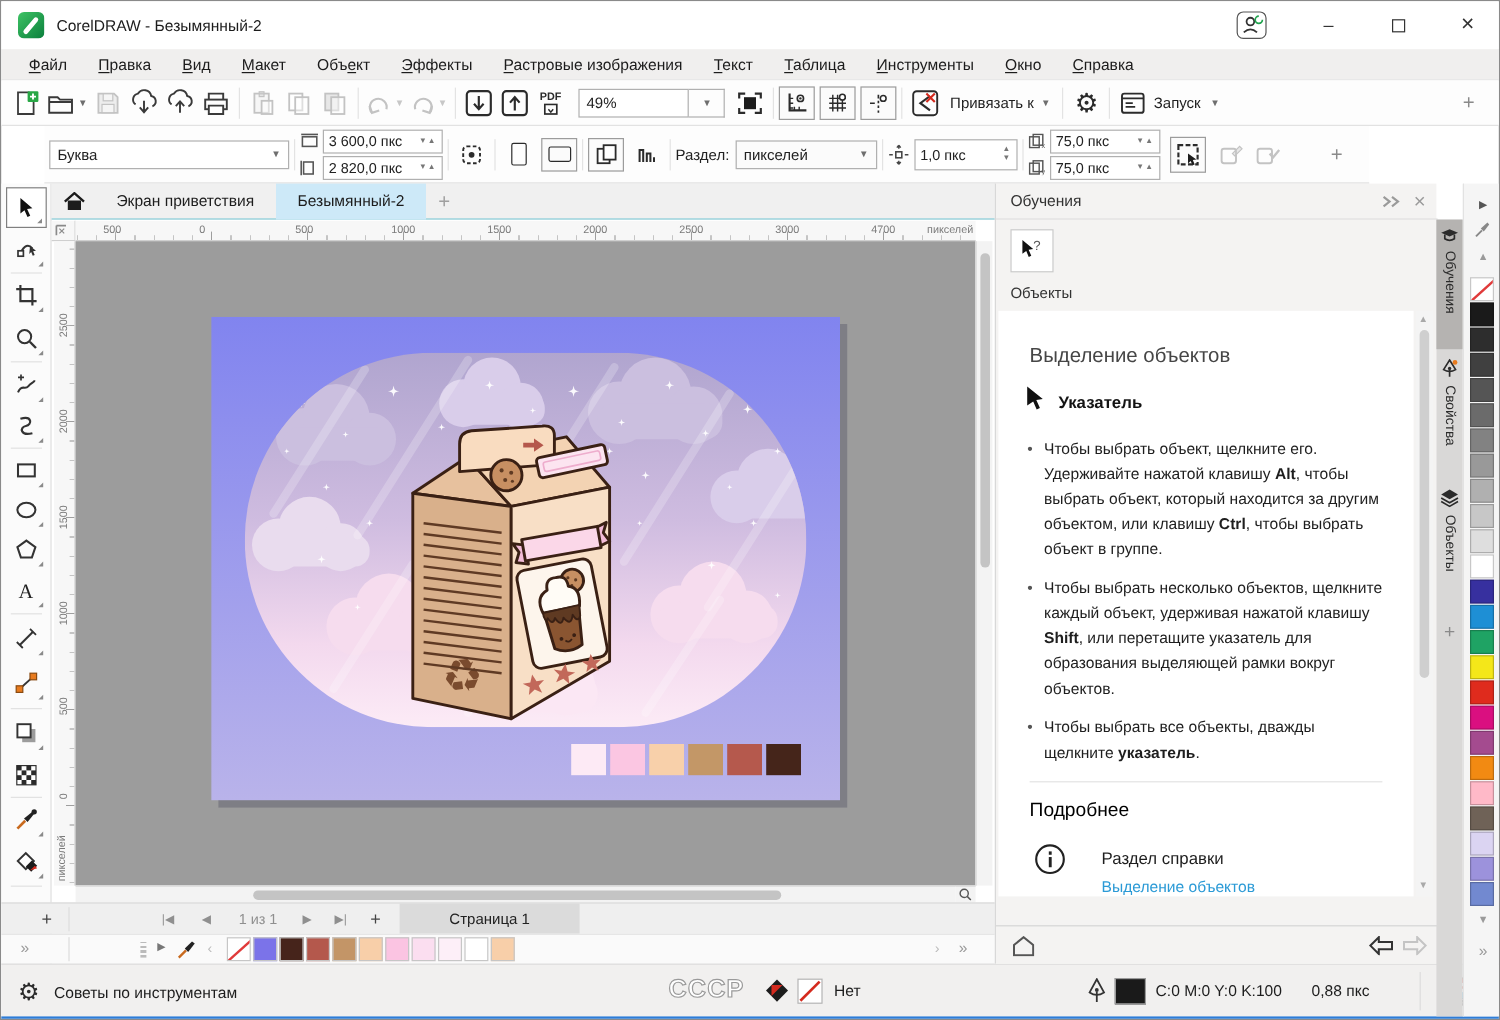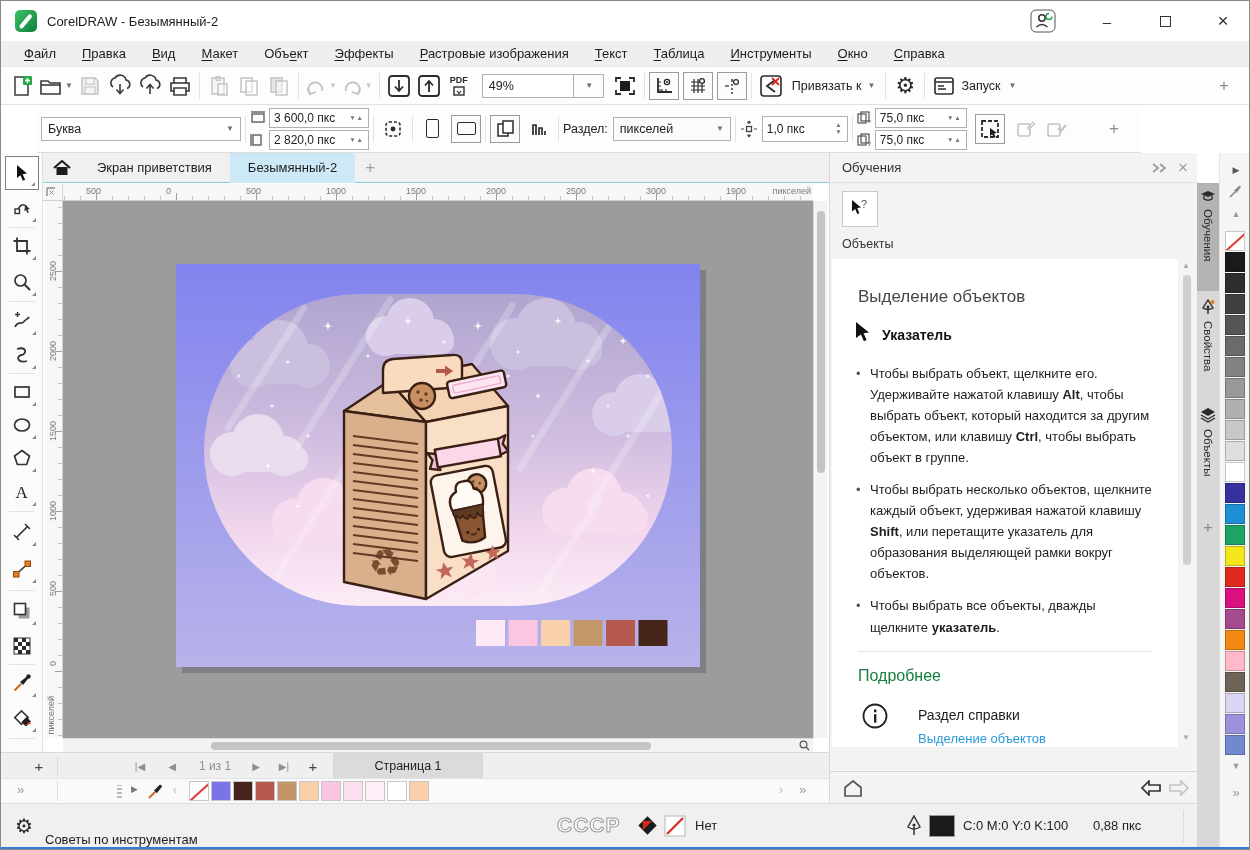--- a/index.html
+++ b/index.html
@@ -73,21 +73,21 @@
   #docker-head{position:absolute;left:0;top:0;width:368px;height:30px;border-bottom:1px solid #e0e0e0;display:flex;align-items:center;}
   #docker-title{font-size:13px;color:#333;margin-left:12px;}
   #tips-iconbox{position:absolute;left:12px;top:38px;width:36px;height:36px;background:#fff;border:1px solid #c9c9c9;display:flex;align-items:center;justify-content:center;}
   #tips-label{position:absolute;left:12px;top:84px;font-size:12.5px;color:#333;}
   #docker-content{position:absolute;left:2px;top:106px;width:346px;height:488px;background:#fff;overflow:hidden;}
   #tips-h2{font-size:17px;color:#464646;font-weight:400;}
   #tips-tool{font-size:14px;font-weight:bold;color:#141414;}
   #tips-list{list-style:none;margin:0;padding:0;}
   #tips-list li{position:relative;padding-left:16px;font-size:13px;line-height:1.62;color:#1e1e1e;margin-bottom:11px;width:300px;}
   #tips-list li:before{content:"•";position:absolute;left:2px;color:#555;}
-  #more-title{font-size:16px;color:#15803d;font-weight:400;}
+  #more-title{font-size:16px;color:#000000;font-weight:400;}
   #help-title{font-size:14px;color:#1e1e1e;}
   #help-link{font-size:13px;color:#2b9ad6;}
   #docker-scroll{position:absolute;left:350px;top:106px;width:14px;height:488px;background:#f4f4f4;}
   #docker-foot{position:absolute;left:0;top:618px;width:368px;height:32px;border-top:1px solid #d5d5d5;background:#f4f3f2;}
   
   #strip{left:1196px;top:182px;width:22px;height:664px;background:#d9d8d7;}
   .vtab{position:absolute;left:0;width:22px;display:flex;flex-direction:column;align-items:center;}
   .vtext{writing-mode:vertical-rl;font-size:11.5px;color:#2b2b2b;margin-top:6px;}
   
   #palette{left:1218px;top:152px;width:32px;height:694px;background:#f5f5f5;border-left:1px solid #e2e2e2;}
@@ -567,21 +567,21 @@
   <div id="hruler" class="abs">
     <span class="rnum" style="right:2px;top:2px">пикселей</span>
   <span class="rnum" style="left: 23px; top: 2px;">500</span>
       <span class="rnum" style="left: 103px; top: 2px;">0</span>
       <span class="rnum" style="left: 183px; top: 2px;">500</span>
       <span class="rnum" style="left: 263px; top: 2px;">1000</span>
       <span class="rnum" style="left: 343px; top: 2px;">1500</span>
       <span class="rnum" style="left: 423px; top: 2px;">2000</span>
       <span class="rnum" style="left: 503px; top: 2px;">2500</span>
       <span class="rnum" style="left: 583px; top: 2px;">3000</span>
-      <span class="rnum" style="left: 663px; top: 2px;">1900</span>
+      <span class="rnum" style="left: 663px; top: 2px;">4700</span>
     </div>
   <div id="vruler" class="abs">
     <span class="rnum rvert" style="left:1px;top:495px">пикселей</span>
   <span class="rnum rvert" style="left: 3px; top: 60px;">2500</span>
       <span class="rnum rvert" style="left: 3px; top: 140px;">2000</span>
       <span class="rnum rvert" style="left: 3px; top: 220px;">1500</span>
       <span class="rnum rvert" style="left: 3px; top: 300px;">1000</span>
       <span class="rnum rvert" style="left: 3px; top: 380px;">500</span>
       <span class="rnum rvert" style="left: 3px; top: 460px;">0</span>
     </div>
@@ -814,21 +814,21 @@
         <div class="dsw" style="left: 176px; background: rgb(253, 239, 248);"></div>
         <div class="dsw" style="left: 198px; background: rgb(255, 255, 255);"></div>
         <div class="dsw" style="left: 220px; background: rgb(248, 207, 169);"></div>
       </div>
     <span class="abs" style="left:778px;top:4px;color:#bbb;font-size:12px">›</span>
     <span class="abs" style="left:798px;top:3px;color:#9a9a9a;font-size:13px">»</span>
   </div>
 
   <div id="statusbar" class="abs">
     <span class="abs" style="left:14px;top:10px;font-size:20px;color:#2b2b2b">⚙</span>
-    <span class="abs sbtext" style="left:44px;top:28px">Советы по инструментам</span>
+    <span class="abs sbtext" style="left:44px;top:16px">Советы по инструментам</span>
     <span class="abs outline-txt" style="left:556px;top:9px">СССР</span>
     <svg class="abs" style="left:636px;top:11px" width="22" height="22" viewBox="0 0 22 22">
         <rect x="4" y="4" width="13" height="13" transform="rotate(45 10.5 10.5)" fill="#1c1c1c"></rect>
         <path d="M4 10.5 L10.5 17 V4 Z" fill="#d42a1e" transform="rotate(45 10.5 10.5)"></path>
       </svg>
     <svg class="abs" style="left:662px;top:10px" width="24" height="24" viewBox="0 0 24 24">
         <rect x="2" y="2" width="20" height="20" fill="#fff" stroke="#b5b5b5"></rect>
         <line x1="4" y1="20" x2="20" y2="4" stroke="#d42a1e" stroke-width="2.2"></line>
       </svg>
     <span class="abs sbtext" style="left:694px;top:14px">Нет</span>

